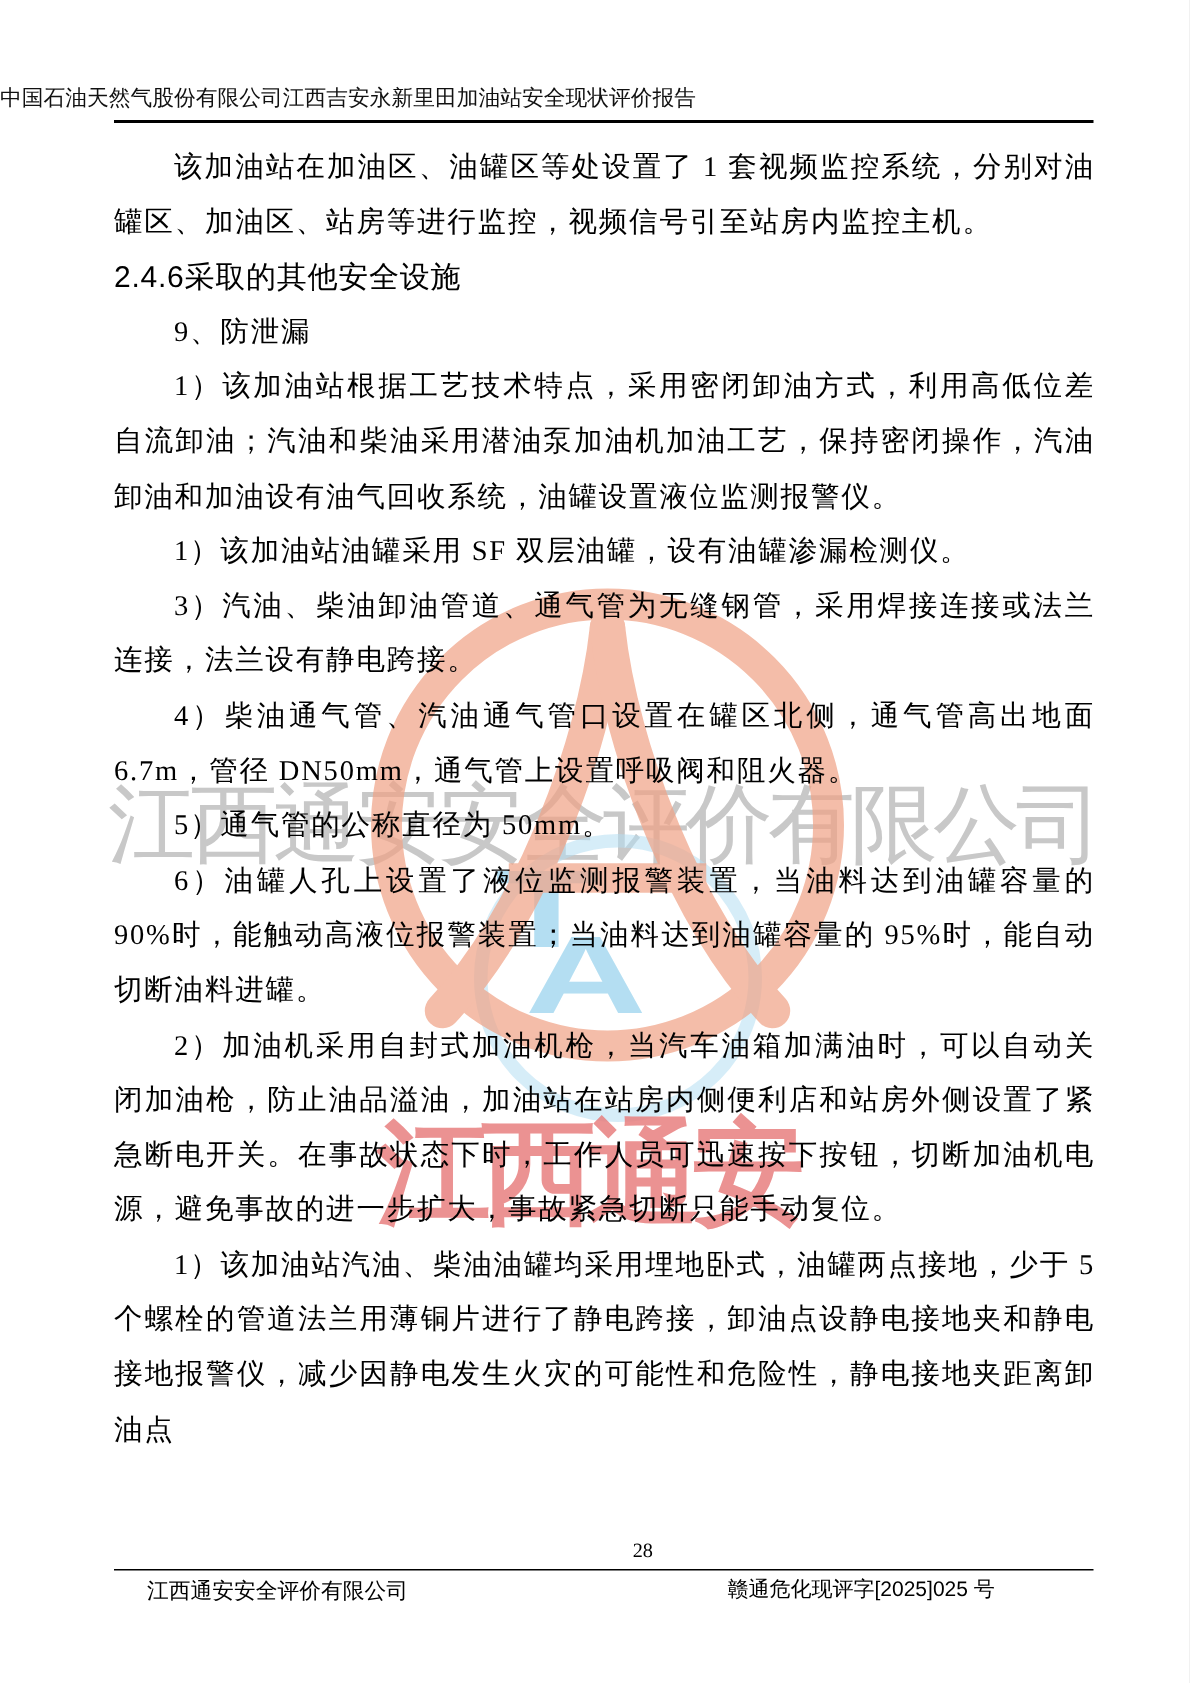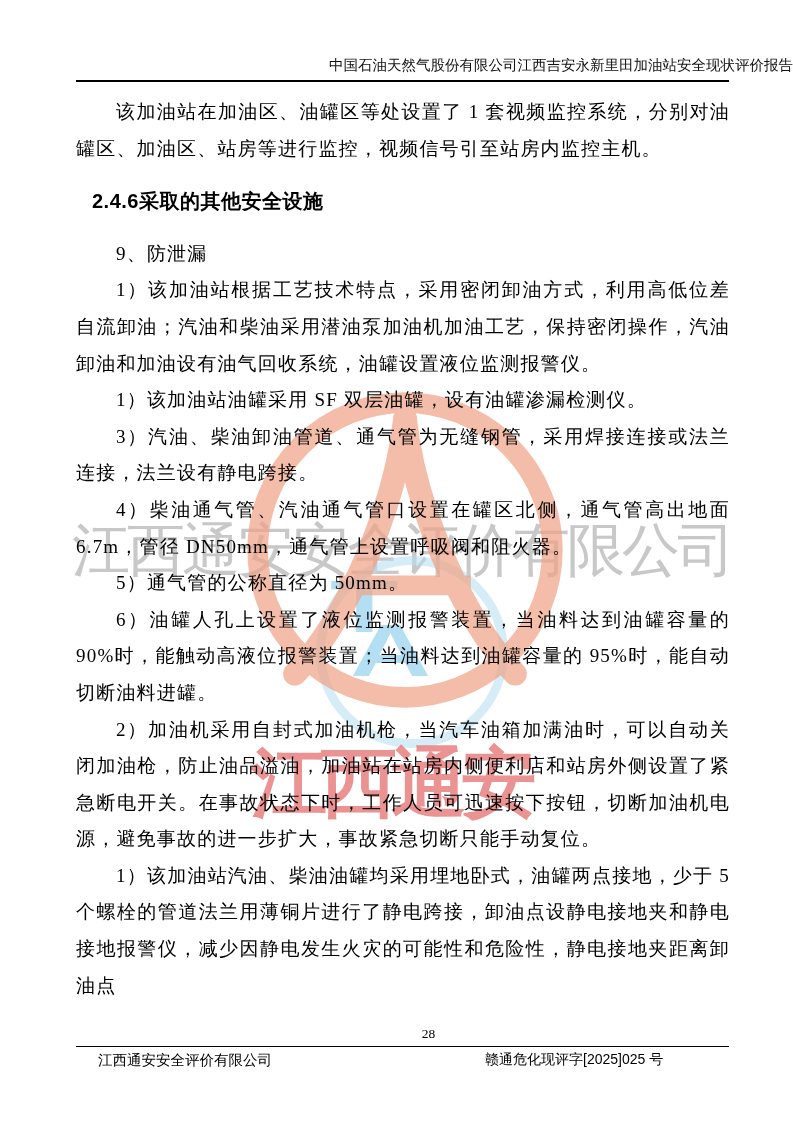--- a/index.html
+++ b/index.html
@@ -9,42 +9,42 @@
     margin:0 auto;
     background:#ffffff;
     overflow:hidden;
     font-family:"Liberation Serif","DejaVu Serif",serif;
     color:#000;
   }
 
   
   .header-title {
     position:absolute; top:56px; left:0; width:100%;
-    text-align:right;
+    text-align:left;
     font-family:"Liberation Sans","DejaVu Sans",sans-serif;
     font-size:14.5px; color:#111; white-space:nowrap;
   }
   .header-rule {
     position:absolute; top:80px; left:76px; width:653px;
     border-top:2px solid #000;
   }
 
   
   .body-text {
     position:absolute; top:94px; left:76px; width:654px;
     font-size:19px; line-height:36.6px;
     letter-spacing:1.2px;
     text-align:justify;
     z-index:10;
   }
   .body-text p { margin:0; text-indent:40px; }
   .body-text h2 {
-    margin:16px; font-size:20px; line-height:36.6px;
+    margin:0; font-size:20px; line-height:36.6px;
     font-family:"Liberation Sans","DejaVu Sans",sans-serif;
-    font-weight:bold; letter-spacing:0.5px; text-indent:0;
+    font-weight:normal; letter-spacing:0.5px; text-indent:0;
   }
 
   
   .page-number {
     position:absolute; top:1026px; left:0; width:100%;
     text-align:center; font-size:13.5px; z-index:10;padding-left:32px;
   }
   .footer-rule {
     position:absolute; top:1046px; left:76px; width:653px;
     border-top:1.5px solid #000;

